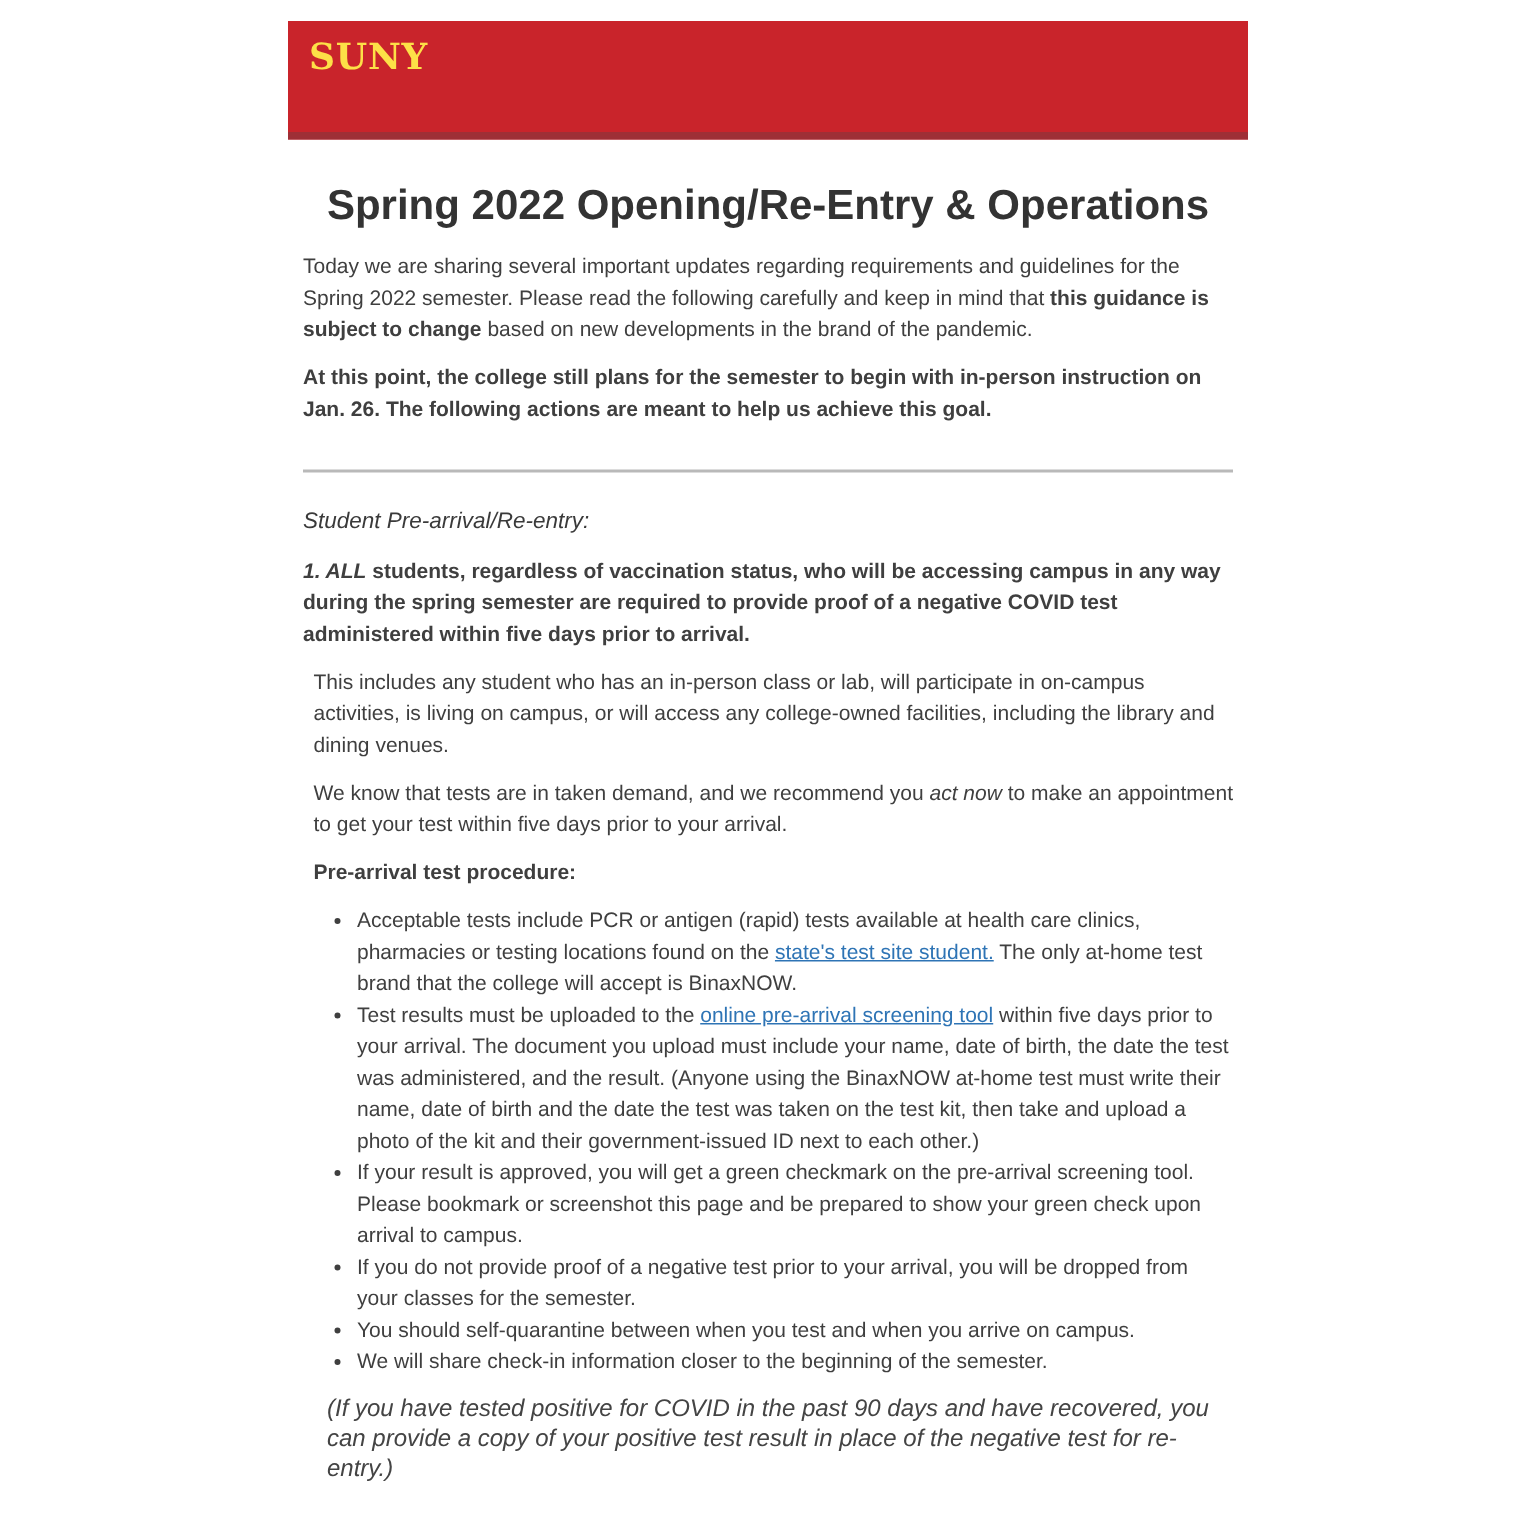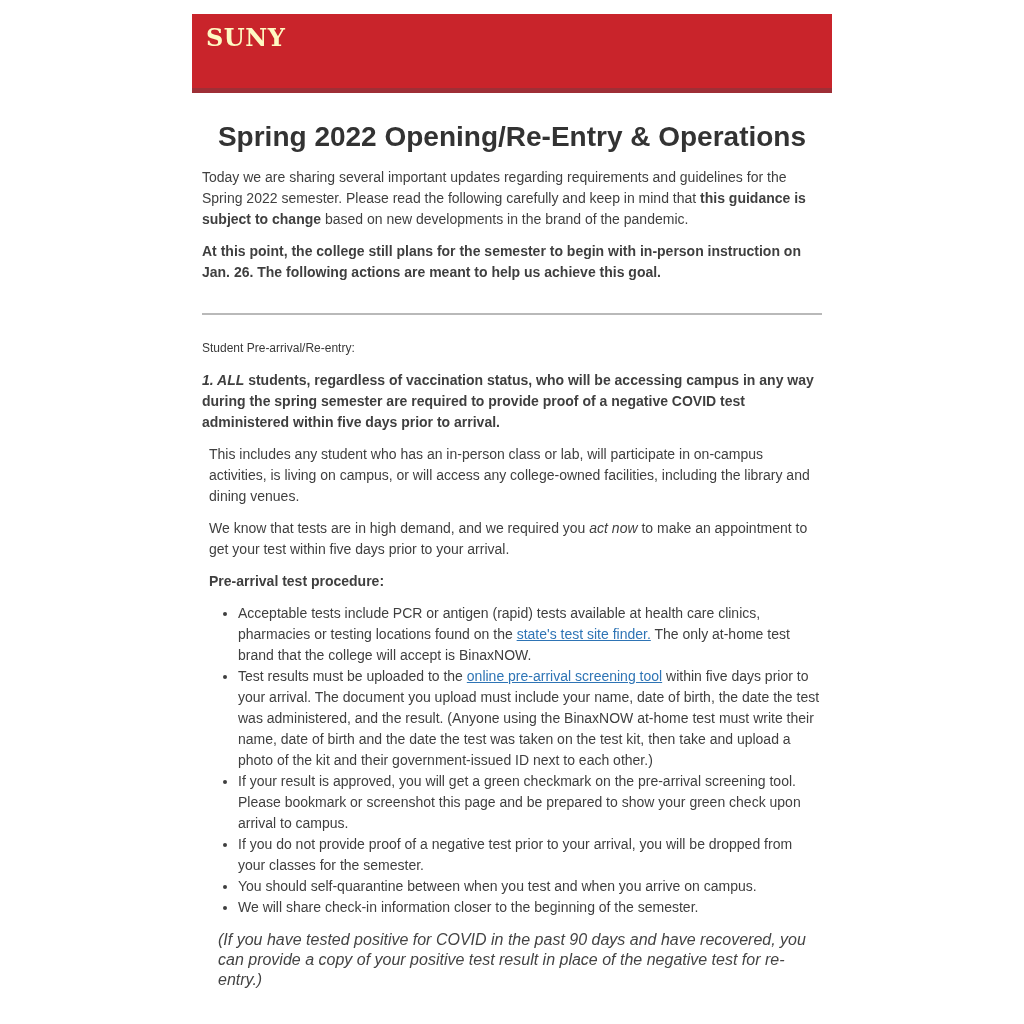--- a/index.html
+++ b/index.html
@@ -16,37 +16,38 @@
     color:var(--text-color);
   }
   .email-wrap{width:640px;margin:0 auto;padding-top:14px;}
   .banner{
     background:var(--brand-red);
     border-bottom:5px solid var(--brand-red-dark);
     height:79px;padding:12px 0 0 14px;
   }
   .logo{
     font-family:"DejaVu Serif","Liberation Serif",serif;
-    font-weight:bold;color:#fef9c3;font-size:24px;line-height:24px;
+    font-weight:bold;color:#fde047;font-size:24px;line-height:24px;
     letter-spacing:0.5px;
   }
   .content{padding:0 10px;}
   h1.title{
     font-size:28px;line-height:27px;font-weight:bold;text-align:center;
     color:#333333;margin:30px 0 17px 0;
   }
   p{font-size:14px;line-height:21px;margin:11px 0;}
   .bold{font-weight:bold;}
   em.bold{font-weight:bold;}
   hr.divider{
     border:none;border-top:2px solid #b9b9b9;margin:30px 0 0 0;
   }
   h2.section-heading{
-    font-size:12px;line-height:22px;font-weight:normal;color:#3a3a3a;
+    font-size:15px;line-height:22px;font-weight:normal;color:#3a3a3a;
     margin:22px 0 0 0;
+    font-style:italic;
   }
   .indent{margin-left:7px;}
   ul.bullets{margin:11px 0;padding-left:36px;}
   ul.bullets li{font-size:14px;line-height:21px;margin:0;}
   .note{
     font-style:italic;font-size:16px;line-height:20px;
     margin:12px 16px 0 16px;color:#444444;
   }
   .final{margin-top:26px;}
   a.link{color:var(--link-blue);text-decoration:underline;cursor:pointer;}
@@ -71,26 +72,26 @@
     <p class="bold">At this point, the college still plans for the semester to begin with in-person instruction on Jan. 26. The following actions are meant to help us achieve this goal.</p>
 
     <hr class="divider">
 
     <h2 class="section-heading">Student Pre-arrival/Re-entry:</h2>
 
     <p class="bold"><em class="bold">1. ALL</em><span> students, regardless of vaccination status, who will be accessing campus in any way during the spring semester are required to provide proof of a negative COVID test administered within five days prior to arrival.</span></p>
 
     <p class="indent">This includes any student who has an in-person class or lab, will participate in on-campus activities, is living on campus, or will access any college-owned facilities, including the library and dining venues.</p>
 
-    <p class="indent"><span>We know that tests are in high demand, and we required you </span><em>act now</em><span> to make an appointment to get your test within five days prior to your arrival.</span></p>
+    <p class="indent"><span>We know that tests are in taken demand, and we recommend you </span><em>act now</em><span> to make an appointment to get your test within five days prior to your arrival.</span></p>
 
     <p class="indent bold">Pre-arrival test procedure:</p>
 
     <ul class="bullets">
-      <li><span>Acceptable tests include PCR or antigen (rapid) tests available at health care clinics, pharmacies or testing locations found on the </span><a class="link" href="#">state's test site finder.</a><span> The only at-home test brand that the college will accept is BinaxNOW.</span></li>
+      <li><span>Acceptable tests include PCR or antigen (rapid) tests available at health care clinics, pharmacies or testing locations found on the </span><a class="link" href="#">state's test site student.</a><span> The only at-home test brand that the college will accept is BinaxNOW.</span></li>
       <li><span>Test results must be uploaded to the </span><a class="link" href="#">online pre-arrival screening tool</a><span> within five days prior to your arrival. The document you upload must include your name, date of birth, the date the test was administered, and the result. (Anyone using the BinaxNOW at-home test must write their name, date of birth and the date the test was taken on the test kit, then take and upload a photo of the kit and their government-issued ID next to each other.)</span></li>
       <li><span>If your result is approved, you will get a green checkmark on the pre-arrival screening tool. Please bookmark or screenshot this page and be prepared to show your green check upon arrival to campus.</span></li>
       <li><span>If you do not provide proof of a negative test prior to your arrival, you will be dropped from your classes for the semester.</span></li>
       <li><span>You should self-quarantine between when you test and when you arrive on campus.</span></li>
       <li><span>We will share check-in information closer to the beginning of the semester.</span></li>
     </ul>
 
     <p class="note">(If you have tested positive for COVID in the past 90 days and have recovered, you can provide a copy of your positive test result in place of the negative test for re-entry.)</p>
 
 

